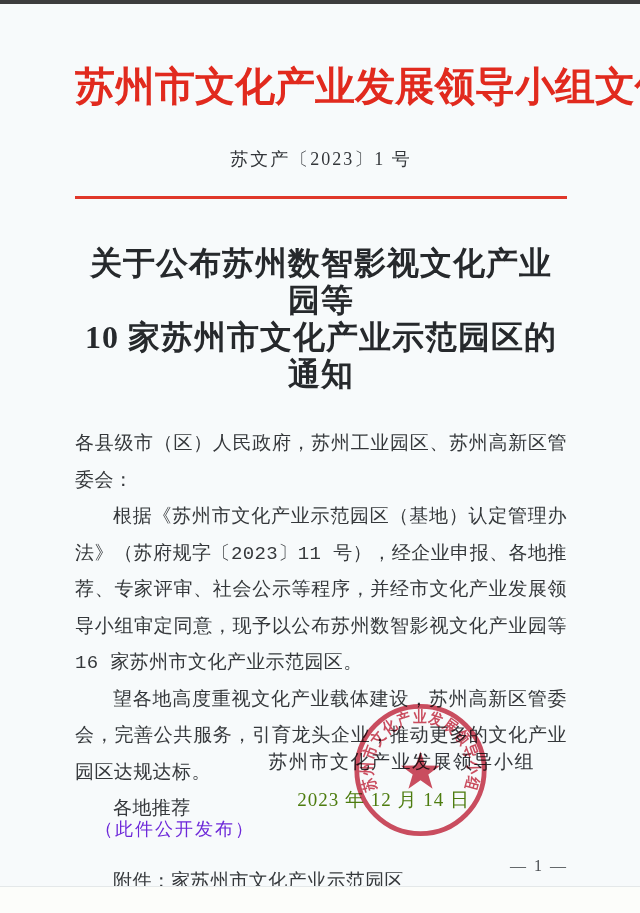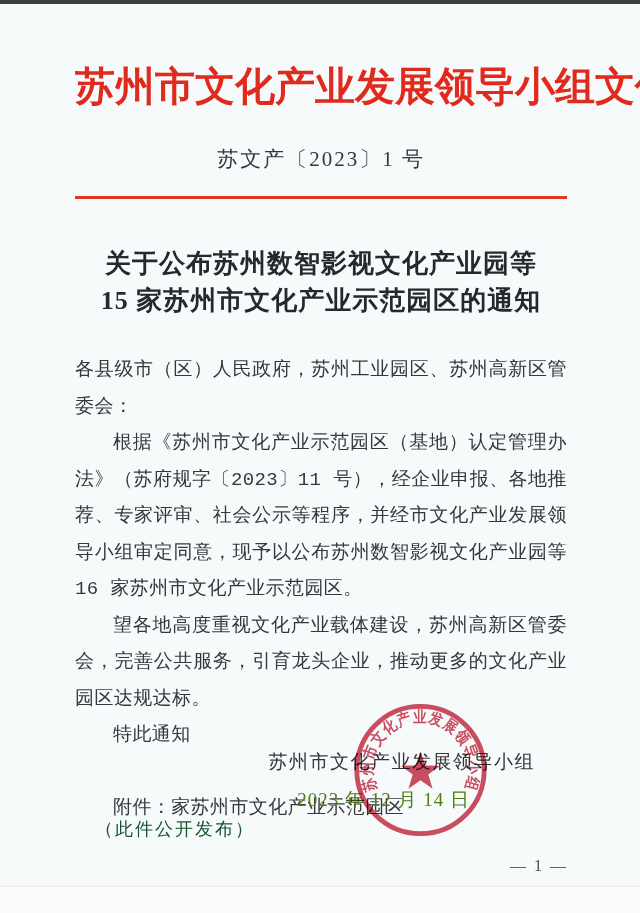--- a/index.html
+++ b/index.html
@@ -30,34 +30,34 @@
     font-size:40px;
     line-height:50px;
     font-weight:900;
     text-align:center;
     color:#e12a1e;
     letter-spacing:0px;
     white-space:nowrap;
   }
   .doc-num{
     margin-top:36px;
-    font-size:21px;
+    font-size:18px;
     line-height:22px;
     text-align:center;
     color:#33363a;
     letter-spacing:2px;
   }
   .red-rule{
     margin-top:26px;
     height:3px;
     background:#e0372a;
   }
   .doc-title{
     margin:46px 0 0 0;
-    font-size:26px;
+    font-size:32px;
     line-height:37px;
     font-weight:bold;
     text-align:center;
     color:#26292c;
     letter-spacing:1px;
   }
   .doc-title span{display:block;}
   .body-text{
     margin-top:33px;
     font-size:19px;
@@ -99,21 +99,21 @@
     font-size:23px;
     font-weight:bold;
     font-family:"Liberation Serif","DejaVu Serif",serif;
     letter-spacing:2px;
   }
   .release-note{
     position:absolute;
     left:95px;top:817px;
     font-size:18px;
     letter-spacing:2px;
-    color:#14532d;
+    color:#6d28d9;
     white-space:nowrap;
   }
   .page-number{
     position:absolute;
     right:72px;top:857px;
     font-size:16px;
     letter-spacing:2px;
     color:#4a4e52;
     white-space:nowrap;
   }
@@ -128,28 +128,28 @@
   <div class="content">
 
     <h1 class="red-head">苏州市文化产业发展领导小组文件</h1>
 
     <div class="doc-num">苏文产〔2023〕1 号</div>
 
     <div class="red-rule"></div>
 
     <h2 class="doc-title">
       <span>关于公布苏州数智影视文化产业园等</span>
-      <span>15 家苏州市文化产业示范园区的通知</span>
+      <span>10 家苏州市文化产业示范园区的通知</span>
     </h2>
 
     <div class="body-text">
       <p class="no-indent">各县级市（区）人民政府，苏州工业园区、苏州高新区管委会：</p>
       <p>根据《苏州市文化产业示范园区（基地）认定管理办法》（苏府规字〔2023〕11 号），经企业申报、各地推荐、专家评审、社会公示等程序，并经市文化产业发展领导小组审定同意，现予以公布苏州数智影视文化产业园等 16 家苏州市文化产业示范园区。</p>
       <p>望各地高度重视文化产业载体建设，苏州高新区管委会，完善公共服务，引育龙头企业，推动更多的文化产业园区达规达标。</p>
-      <p>特此通知</p>
+      <p>各地推荐</p>
       <p class="attachment">附件：家苏州市文化产业示范园区</p>
     </div>
 
   </div>
 
   <div class="signature">苏州市文化产业发展领导小组</div>
 
   <div class="date">2023 年 12 月 14 日</div>
 
   <svg class="seal" viewBox="0 0 200 200" xmlns="http://www.w3.org/2000/svg">

